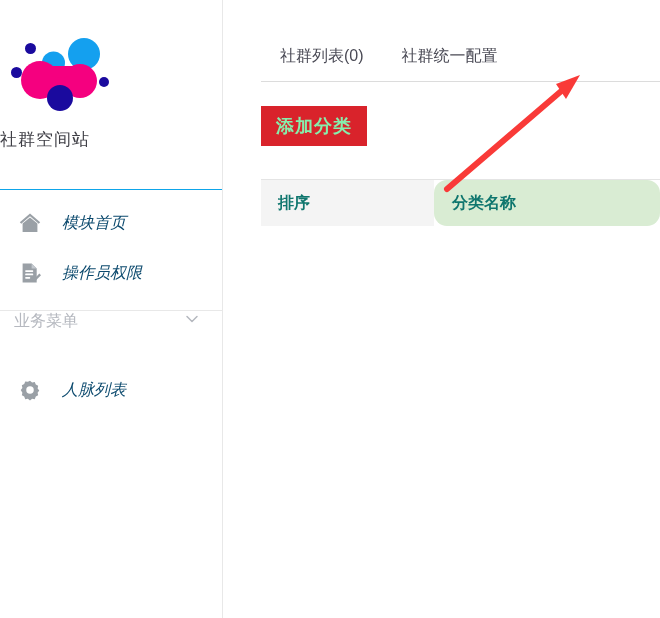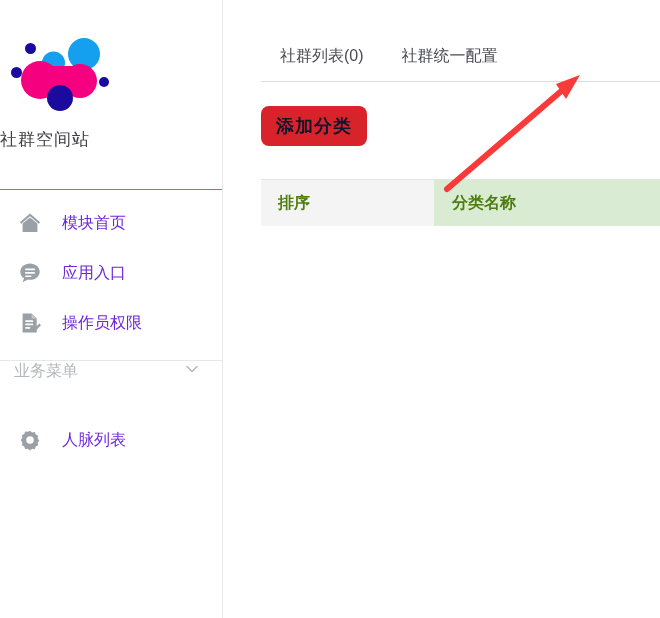--- a/index.html
+++ b/index.html
@@ -44,21 +44,22 @@
   }
   .nav-icon {
     width: 26px; height: 26px;
     display: flex; align-items: center; justify-content: center;
     flex: 0 0 26px;
   }
   .nav-icon svg { display: block; }
   .nav-label {
     margin-left: 19px;
     font-size: 16px;
-    color: #6d28d9;
+    color: #0c4a6e;
+    font-style: italic;
   }
 
   .section-head {
     display: flex; align-items: flex-start;
     height: 46px;
     padding: 0 22px 0 14px;
     cursor: pointer;
   }
   .section-title {
     font-size: 16px;
@@ -100,44 +101,44 @@
     border-top-left-radius: 5px;
     border-top-right-radius: 5px;
     color: #4a4a55;
   }
 
   .add-btn {
     position: absolute; left: 38px; top: 106px;
     height: 40px;
     padding: 0 15px;
     background: #d9232b;
-    color: #0f172a;
+    color: #86efac;
     font-size: 18px;
     font-weight: bold;
     border: none;
-    border-radius: 8px;
+    border-radius: 0;
     cursor: pointer;
     letter-spacing: 1px;
     font-family: "Liberation Sans", "DejaVu Sans", sans-serif;
   }
 
   .table-head {
     position: absolute; left: 38px; top: 179px;
     width: 399px; height: 47px;
     display: flex;
     border-top: 1px solid #e4e4e4;
   }
   .th {
     display: flex; align-items: center;
     font-size: 16px; font-weight: bold;
-    color: #4d7c0f;
+    color: #0f766e;
     text-align: right;
   }
   .th.sort { width: 173px; background: #f4f4f4; padding-left: 17px; }
-  .th.name { flex: 1; background: #d9ecd3; padding-left: 18px; }
+  .th.name { flex: 1; background: #d9ecd3; padding-left: 18px; border-radius: 13px; }
 
   
   #annotation {
     position: absolute; left: 0; top: 0;
     width: 660px; height: 618px;
     pointer-events: none;
   }
 </style>
 </head>
 <body>
@@ -169,31 +170,20 @@
       <div class="nav-item">
         <span class="nav-icon">
           <svg width="24" height="24" viewBox="0 0 24 24" fill="#9aa0a6">
             <path d="M12 2.6 1.8 11.2l1.5 1.6L12 5.3l8.7 7.5 1.5-1.6z"></path>
             <path d="M4.6 12.4v8.6h14.8v-8.6L12 6.4z"></path>
           </svg>
         </span>
         <span class="nav-label">模块首页</span>
       </div>
 
-      <div class="nav-item">
-        <span class="nav-icon">
-          <svg width="24" height="24" viewBox="0 0 24 24">
-            <path d="M12 2.6c5.4 0 9.7 3.6 9.7 8.1S17.4 18.8 12 18.8c-.7 0-1.4-.06-2-.18l-5.4 2.7 1.5-4A7.6 7.6 0 0 1 2.3 10.7c0-4.5 4.3-8.1 9.7-8.1z" fill="#9aa0a6"></path>
-            <rect x="7" y="7.6" width="10" height="1.7" rx="0.8" fill="#ffffff"></rect>
-            <rect x="7" y="11" width="10" height="1.7" rx="0.8" fill="#ffffff"></rect>
-            <rect x="7" y="14.4" width="6.5" height="1.7" rx="0.8" fill="#ffffff"></rect>
-          </svg>
-        </span>
-        <span class="nav-label">应用入口</span>
-      </div>
 
       <div class="nav-item">
         <span class="nav-icon">
           <svg width="24" height="24" viewBox="0 0 24 24">
             <path d="M4.6 2.4h9l5.1 5.1v13.9H4.6z" fill="#9aa0a6"></path>
             <path d="M13.6 2.4v5.1h5.1z" fill="#c3c8ce"></path>
             <rect x="7.2" y="9.2" width="8" height="1.7" rx="0.6" fill="#ffffff"></rect>
             <rect x="7.2" y="12.6" width="8" height="1.7" rx="0.6" fill="#ffffff"></rect>
             <rect x="7.2" y="16" width="5" height="1.7" rx="0.6" fill="#ffffff"></rect>
             <path d="M21.4 12.6l1.6 1.6-6.2 6.2-2.2.6.6-2.2z" fill="#9aa0a6"></path>

